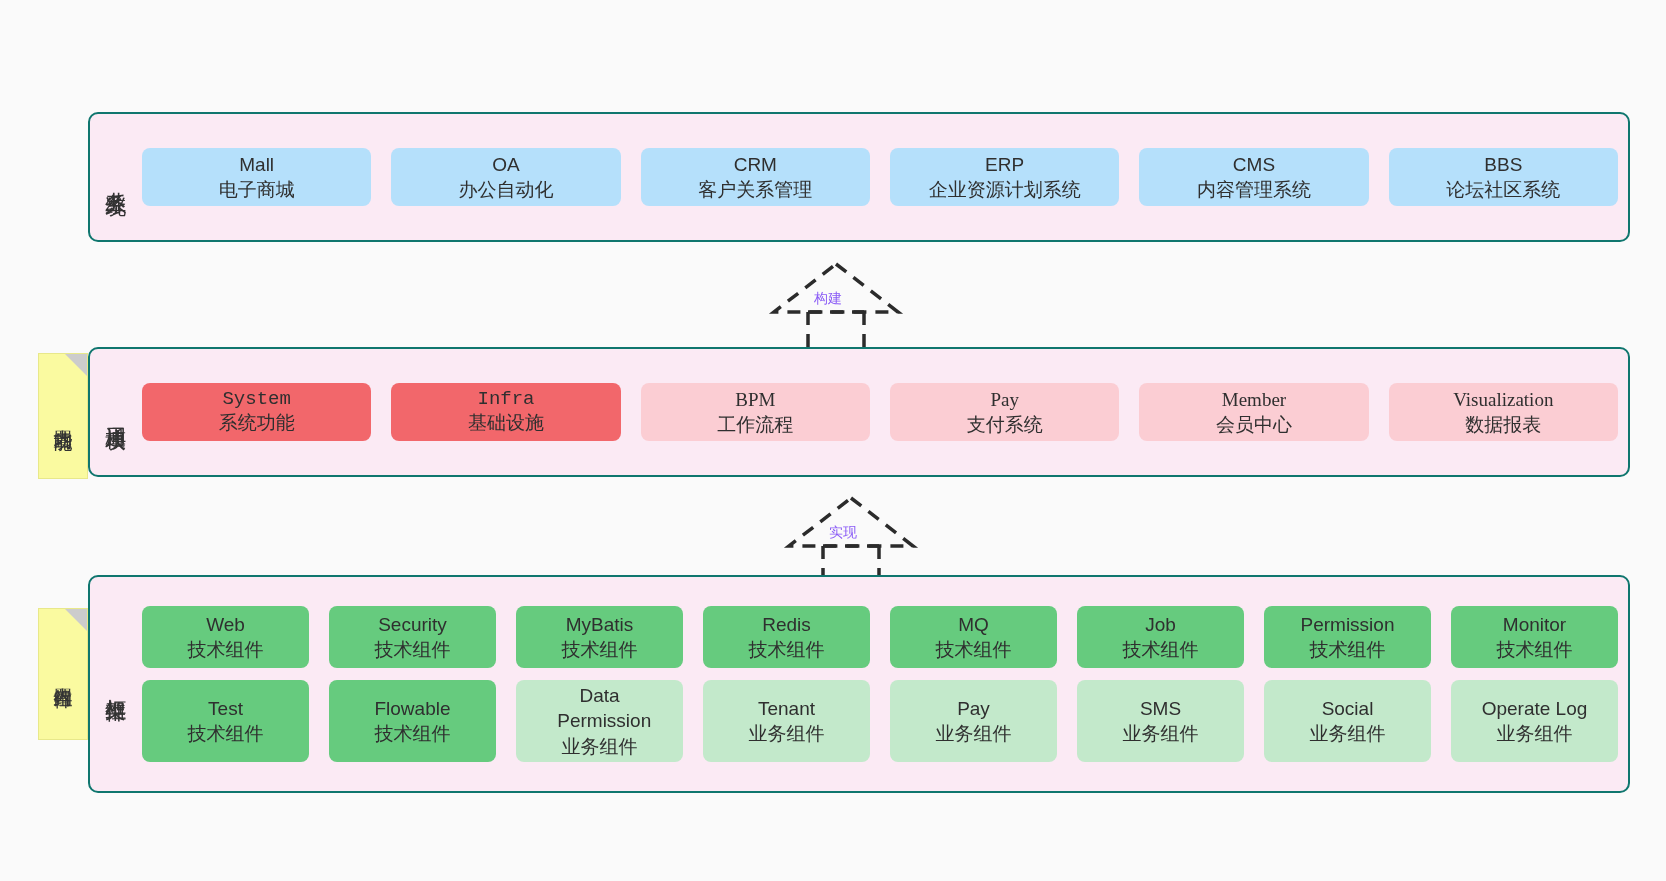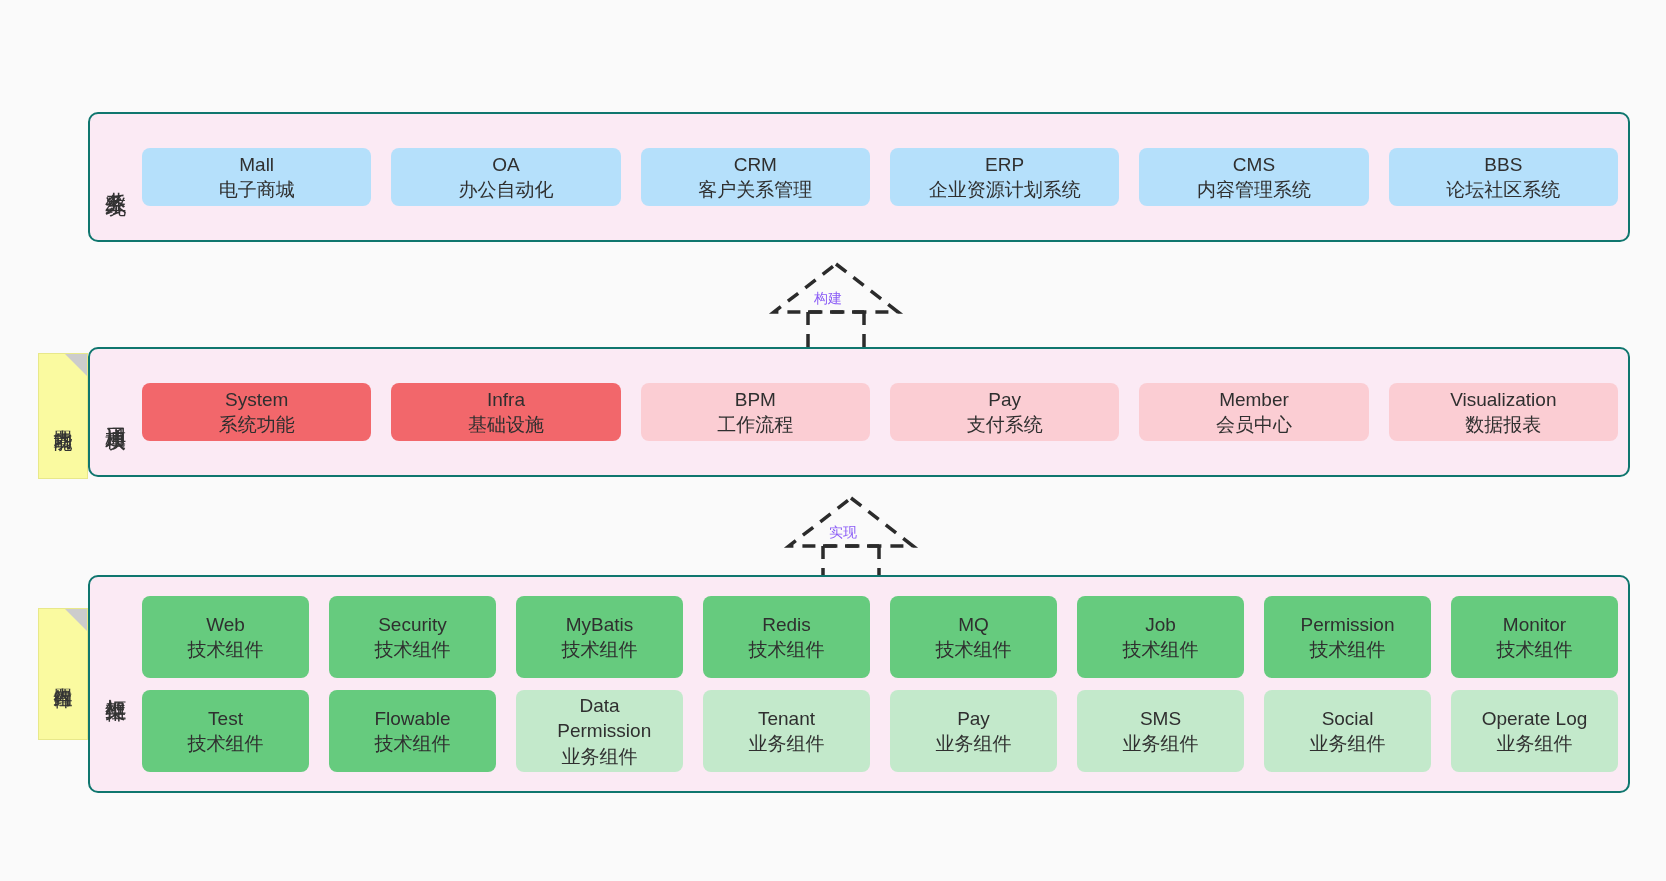--- a/index.html
+++ b/index.html
@@ -78,22 +78,22 @@
     line-height: 1.32;
     color: #2f2f2f;
     box-sizing: border-box;
     padding: 4px 6px;
     user-select: none;
   }
   .card .en { display: block; }
   .card .cn { display: block; }
 
   .card.blue        { background: #b5e0fb; }
-  .card.red         { background: #f2676b; }
-  .card.pink        { background: #fbcdd3; }
+  .card.red         { background: #f2676b; font-family: Liberation Mono, monospace; }
+  .card.pink        { background: #fbcdd3; font-family: Liberation Serif, serif; }
   .card.green       { background: #66cb7e; }
   .card.green-light { background: #c3e9cb; }
 
   
   .sticky {
     position: absolute;
     background: #fafaa0;
     border: 1px solid #e8e88a;
     box-sizing: border-box;
     display: flex;
@@ -229,21 +229,21 @@
 
   <div class="sticky" style="left:38px; top:608px; width:50px; height:132px;">
     <span class="fold"></span>
     <span class="sticky-text">内置组件</span>
   </div>
 
   <div class="layer" id="layer-framework-component" style="left:88px; top:575px; width:1542px; height:218px;">
     <div class="layer-label">框架组件</div>
     <div class="layer-body">
 
-      <div class="row" style="height:82px;border-radius:24px;">
+      <div class="row" style="height:62px;border-radius:24px;">
         <div class="card green">
           <span class="en">Web</span>
           <span class="cn">技术组件</span>
         </div>
         <div class="card green">
           <span class="en">Security</span>
           <span class="cn">技术组件</span>
         </div>
         <div class="card green">
           <span class="en">MyBatis</span>

